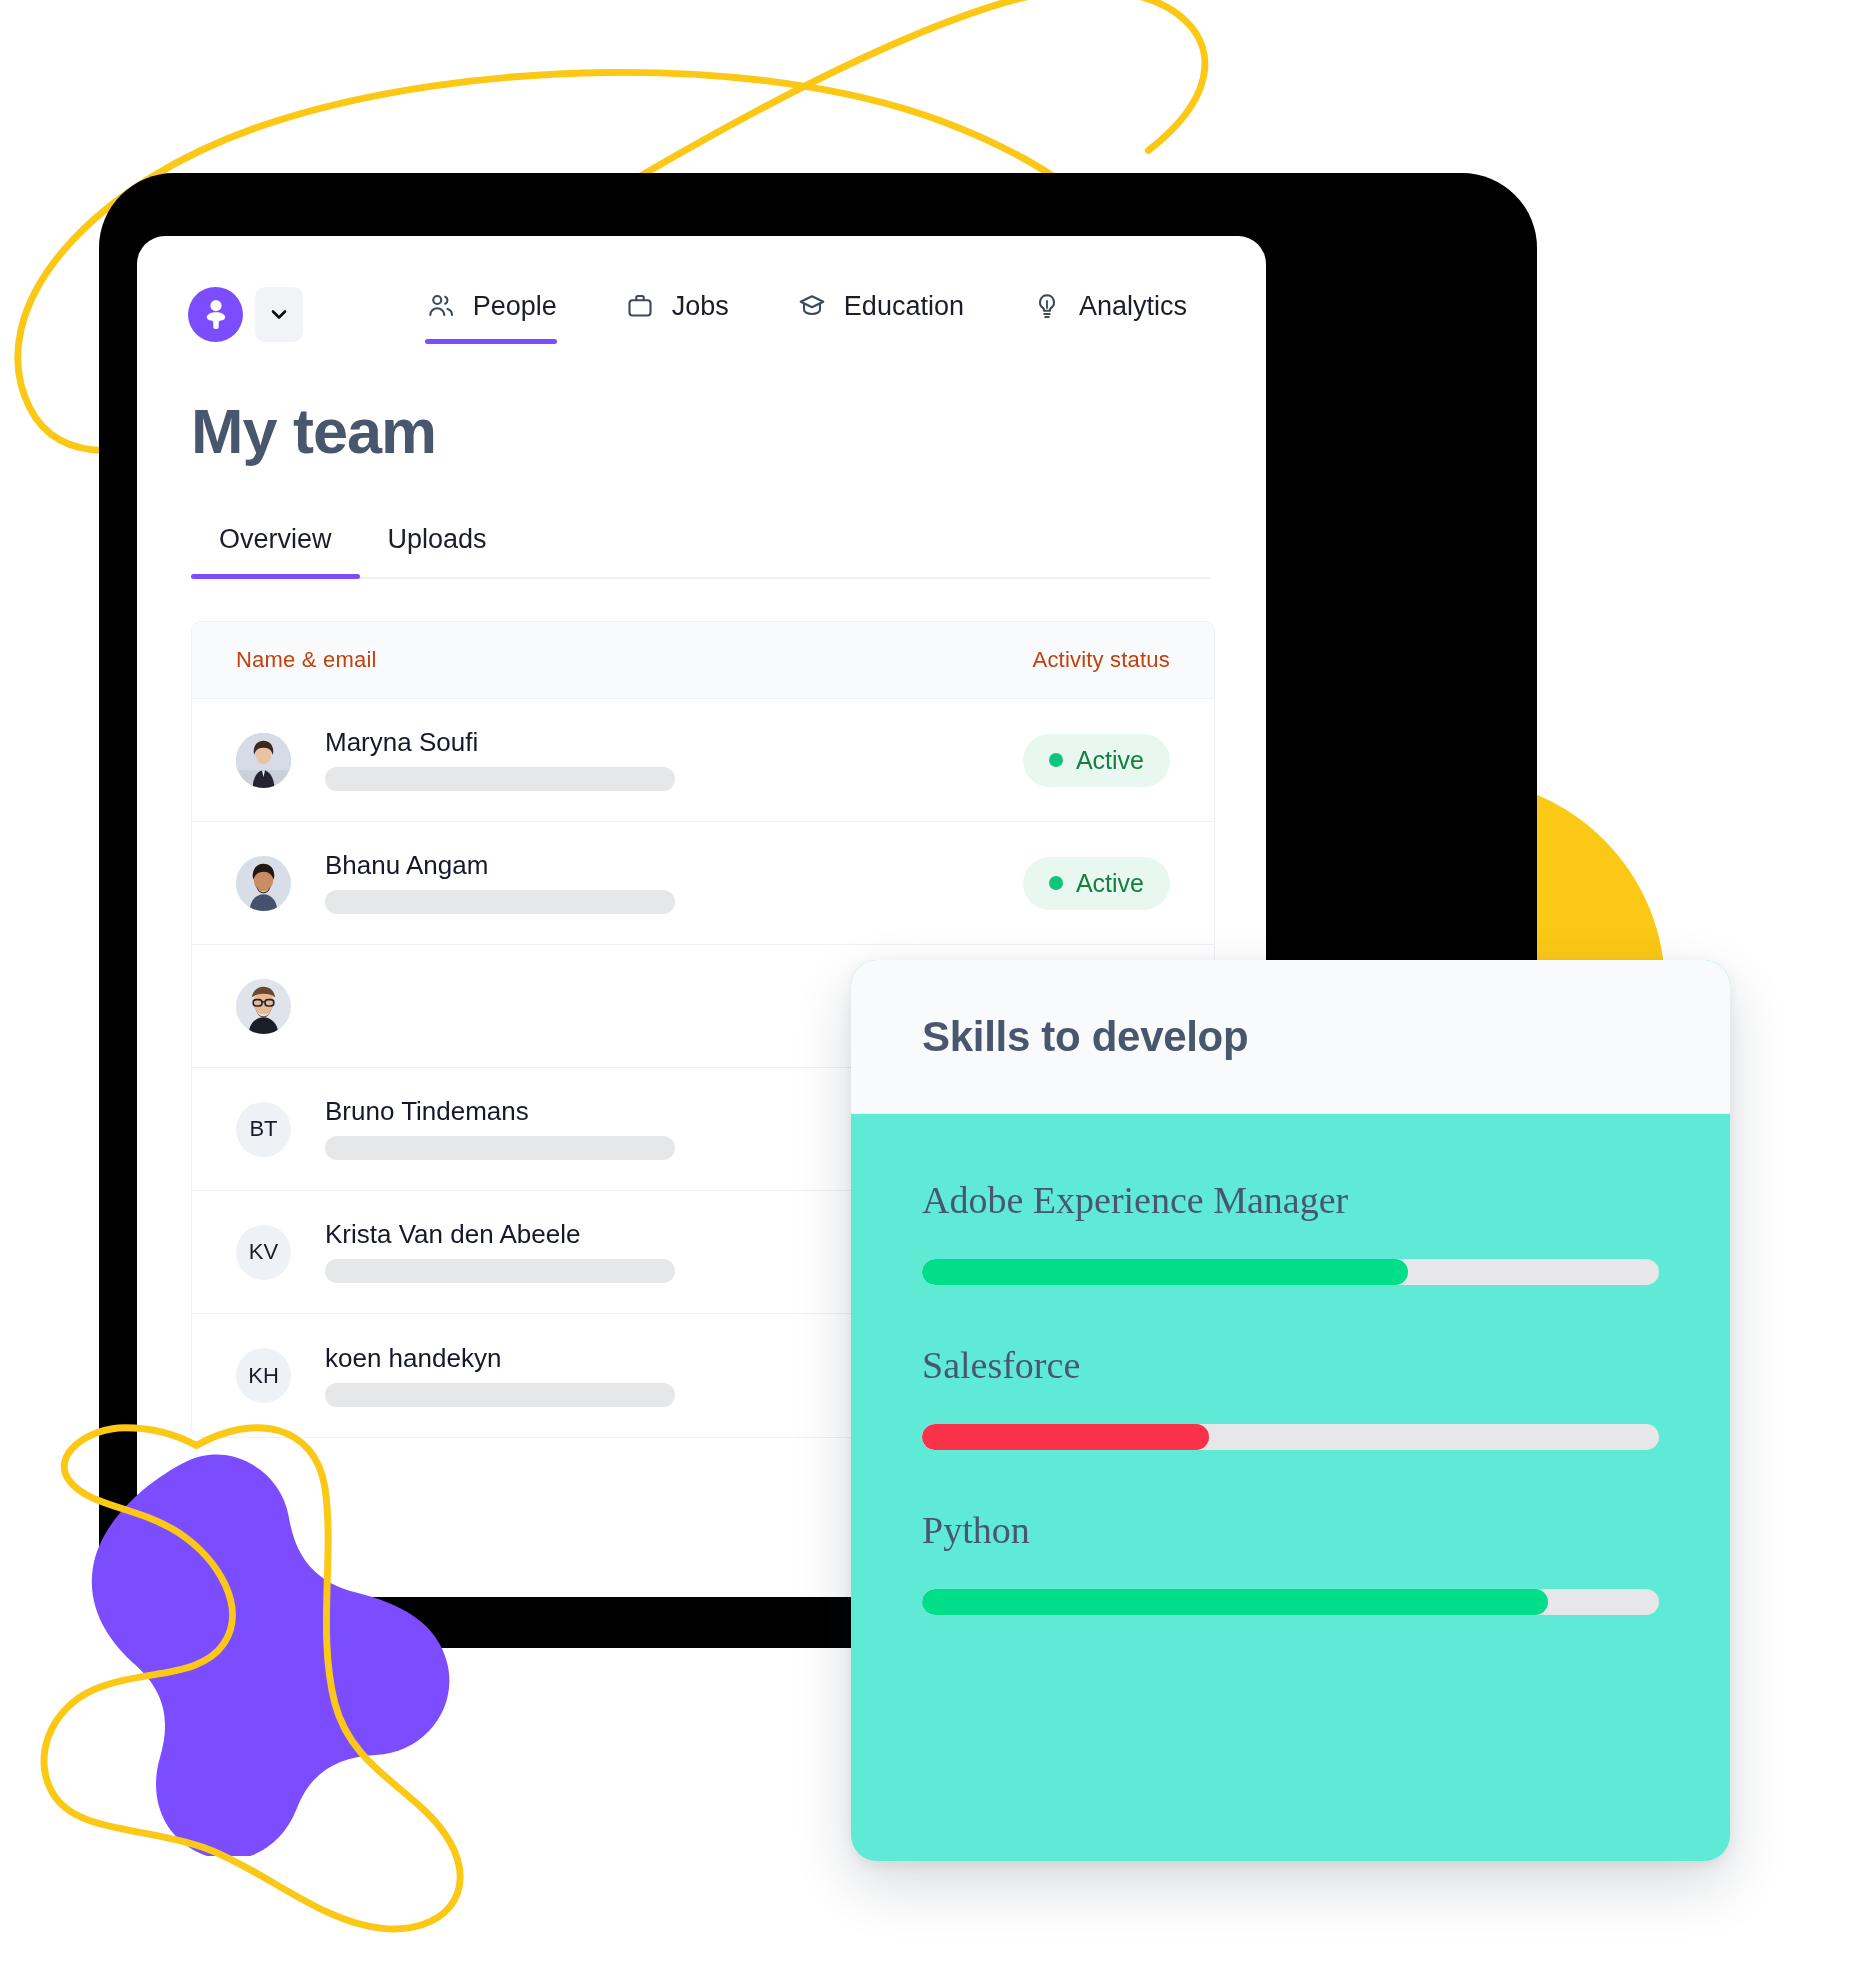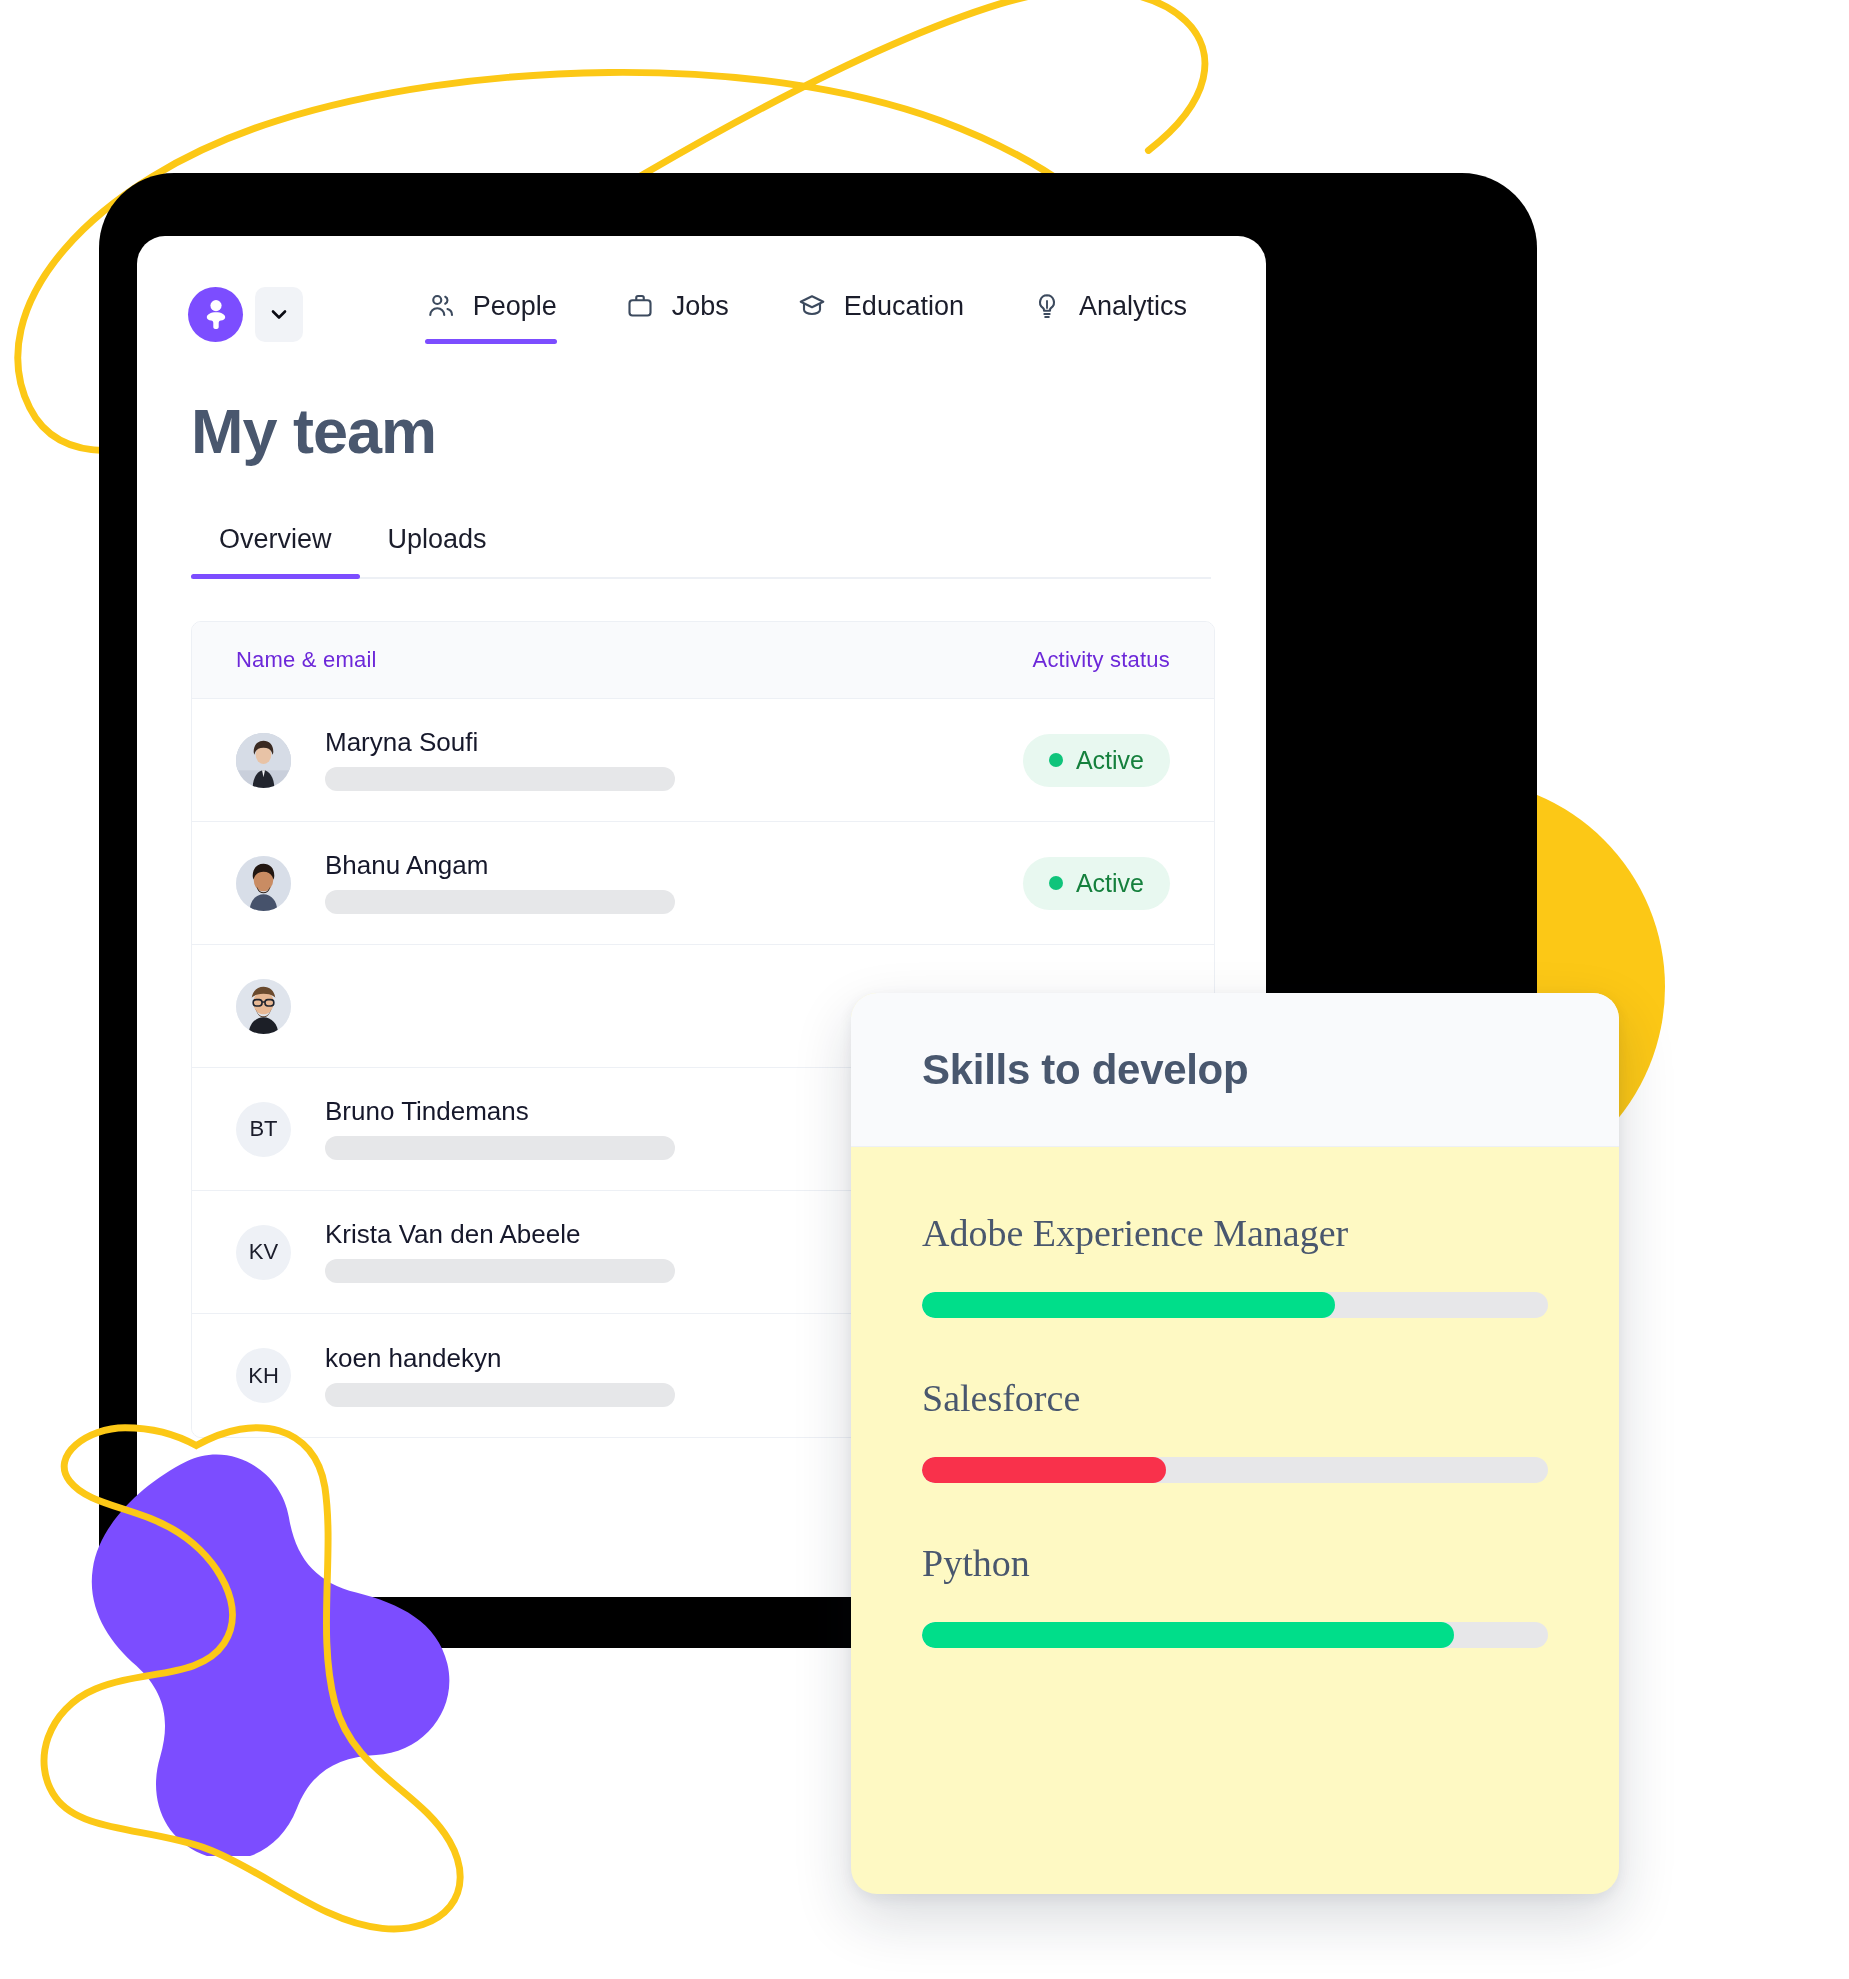--- a/index.html
+++ b/index.html
@@ -144,21 +144,21 @@
     display: flex;
     align-items: center;
     justify-content: space-between;
     height: 77px;
     padding: 0 44px;
     background: #F9FAFC;
     border-bottom: 1px solid #EDF0F5;
   }
   .th {
     font-size: 22px;
-    color: #6d28d9;
+    color: #c2410c;
     letter-spacing: 0.2px;
   }
   .trow {
     display: flex;
     align-items: center;
     justify-content: space-between;
     height: 123px;
     padding: 0 44px;
     border-bottom: 1px solid #EDF0F5;
     background: #fff;
@@ -192,23 +192,23 @@
   }
   .badge .dot {
     width: 14px; height: 14px;
     border-radius: 50%;
     background: #0FC47B;
   }
 
   
   .skills-card {
     position: absolute;
-    left: 851px; top: 993px;
-    width: 768px; height: 901px;
-    background: #fef9c3;
+    left: 851px; top: 960px;
+    width: 879px; height: 901px;
+    background: #5eead4;
     border-radius: 26px;
     box-shadow: 0 24px 59px rgba(20,28,50,.16), 0 4px 14px rgba(20,28,50,.07);
     z-index: 8;
     overflow: hidden;
   }
   .skills-header {
     height: 154px;
     background: #F9FAFC;
     border-bottom: 1px solid #EDF0F5;
     display: flex; align-items: center;

